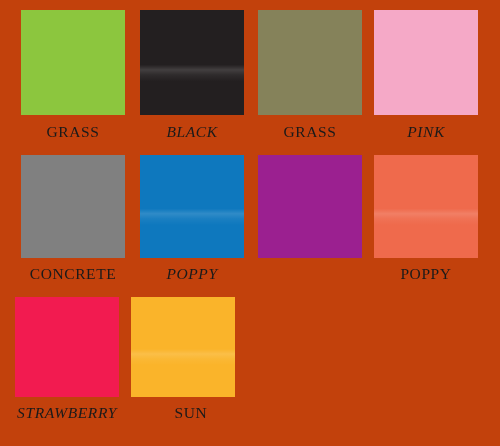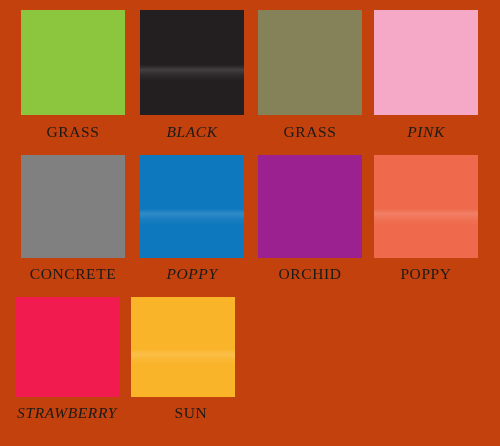--- a/index.html
+++ b/index.html
@@ -124,21 +124,20 @@
       <span class="swatch-label" style="color: rgb(26, 26, 26); text-align: right;">CONCRETE</span>
     </div>
 
     <div class="swatch-cell col-2">
       <span class="swatch-chip sheen" style="background-color: rgb(14, 120, 190);"></span>
       <span class="swatch-label" style="color: rgb(26, 26, 26);">POPPY</span>
     </div>
 
     <div class="swatch-cell col-3">
       <span class="swatch-chip" style="background-color: rgb(155, 32, 144);"></span>
-      <span class="swatch-label" style="color: rgb(26, 26, 26);">ORCHID</span>
     </div>
 
     <div class="swatch-cell col-4">
       <span class="swatch-chip sheen" style="background-color: rgb(239, 106, 76);"></span>
       <span class="swatch-label" style="color: rgb(26, 26, 26);">POPPY</span>
     </div>
 
   </div>
 
   <div class="swatch-row swatch-row-3">

